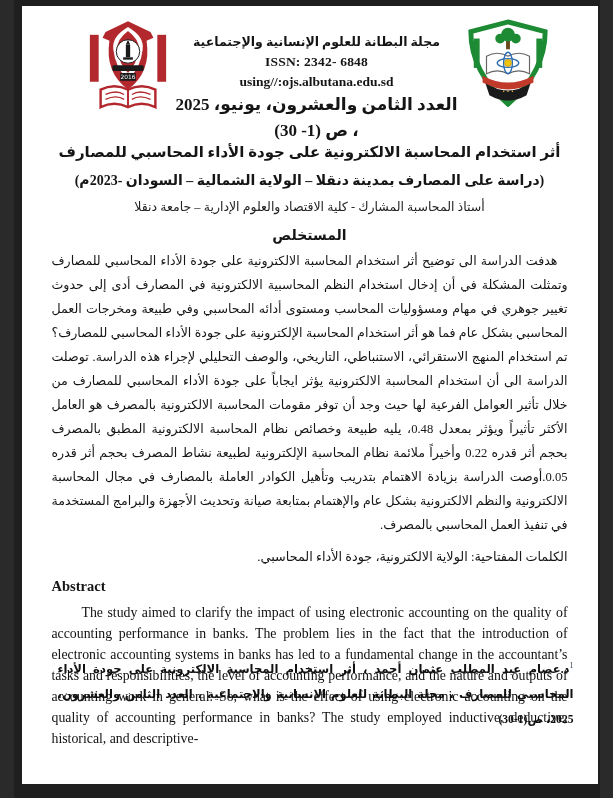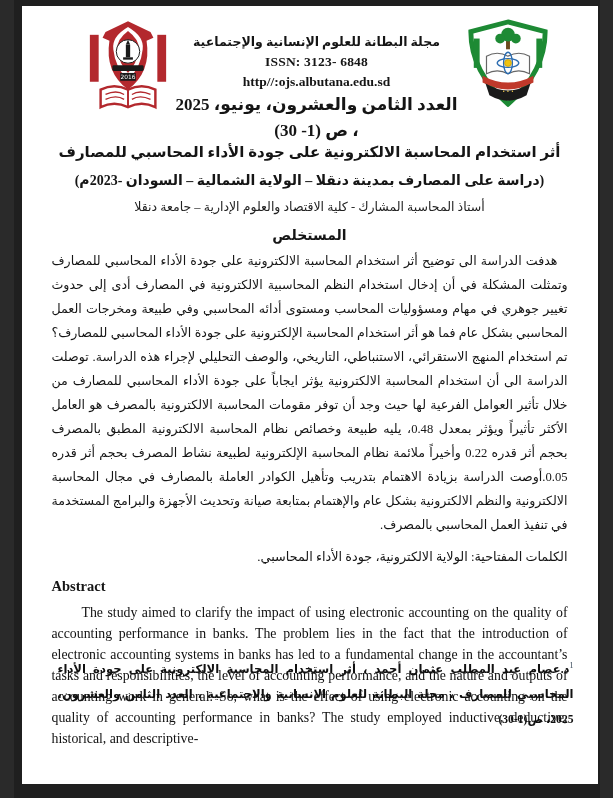--- a/index.html
+++ b/index.html
@@ -81,22 +81,22 @@
         <rect x="37" y="55" width="16" height="8" fill="#1a1a1a"></rect>
         <text x="45" y="61.5" font-size="6" fill="#ffffff" text-anchor="middle" font-family="DejaVu Sans, sans-serif">2016</text>
         <path d="M17 72 Q31 65 45 72 Q59 65 73 72 L73 90 Q59 83 45 90 Q31 83 17 90 Z" fill="#ffffff" stroke="#b3282d" stroke-width="2.5"></path>
         <line x1="45" y1="72" x2="45" y2="90" stroke="#b3282d" stroke-width="2"></line>
         <path d="M22 77 Q33 72 41 77 M22 82 Q33 77 41 82 M49 77 Q57 72 68 77 M49 82 Q57 77 68 82" fill="none" stroke="#b3282d" stroke-width="1.4"></path>
       </svg>
     </div>
 
     <div class="header-center">
       <div class="journal-name" dir="rtl">مجلة البطانة للعلوم الإنسانية والإجتماعية</div>
-      <div class="issn-line">ISSN: 3123- 6848</div>
-      <div class="url-line">http//:ojs.albutana.edu.sd</div>
+      <div class="issn-line">ISSN: 2342- 6848</div>
+      <div class="url-line">using//:ojs.albutana.edu.sd</div>
       <div class="issue-line" dir="rtl">العدد الثامن والعشرون، يونيو، 2025 ، ص (1- 30)</div>
     </div>
 
     <div class="logo">
       <svg width="92" height="88" viewBox="0 0 92 90">
         <path d="M46 3 L84 13 Q84 54 46 87 Q8 54 8 13 Z" fill="#ffffff" stroke="#1d8a34" stroke-width="5"></path>
         <rect x="11" y="20" width="6" height="30" fill="#1d8a34"></rect>
         <rect x="75" y="20" width="6" height="30" fill="#1d8a34"></rect>
         <rect x="44" y="22" width="4" height="9" fill="#6b4a1d"></rect>
         <circle cx="46" cy="16" r="7" fill="#1d8a34"></circle>

